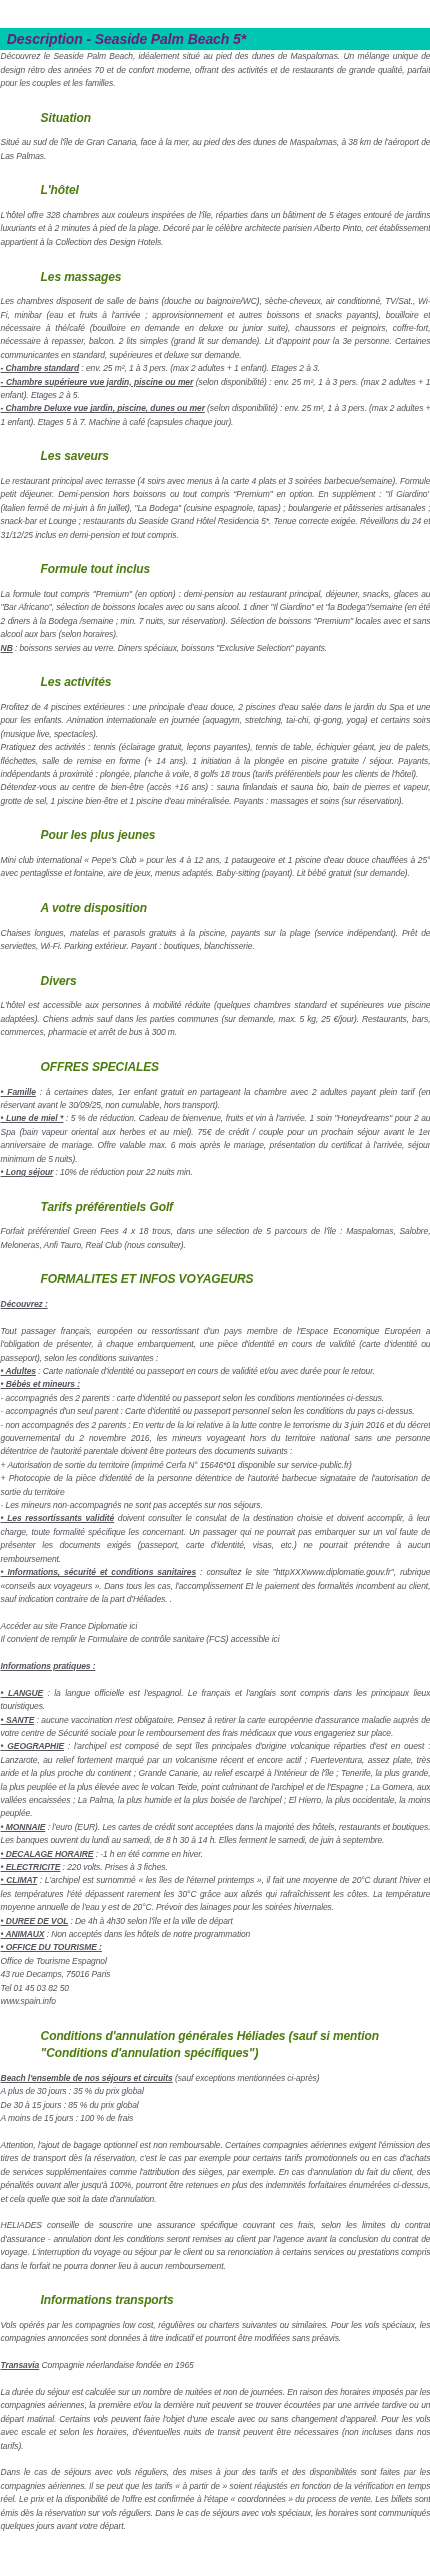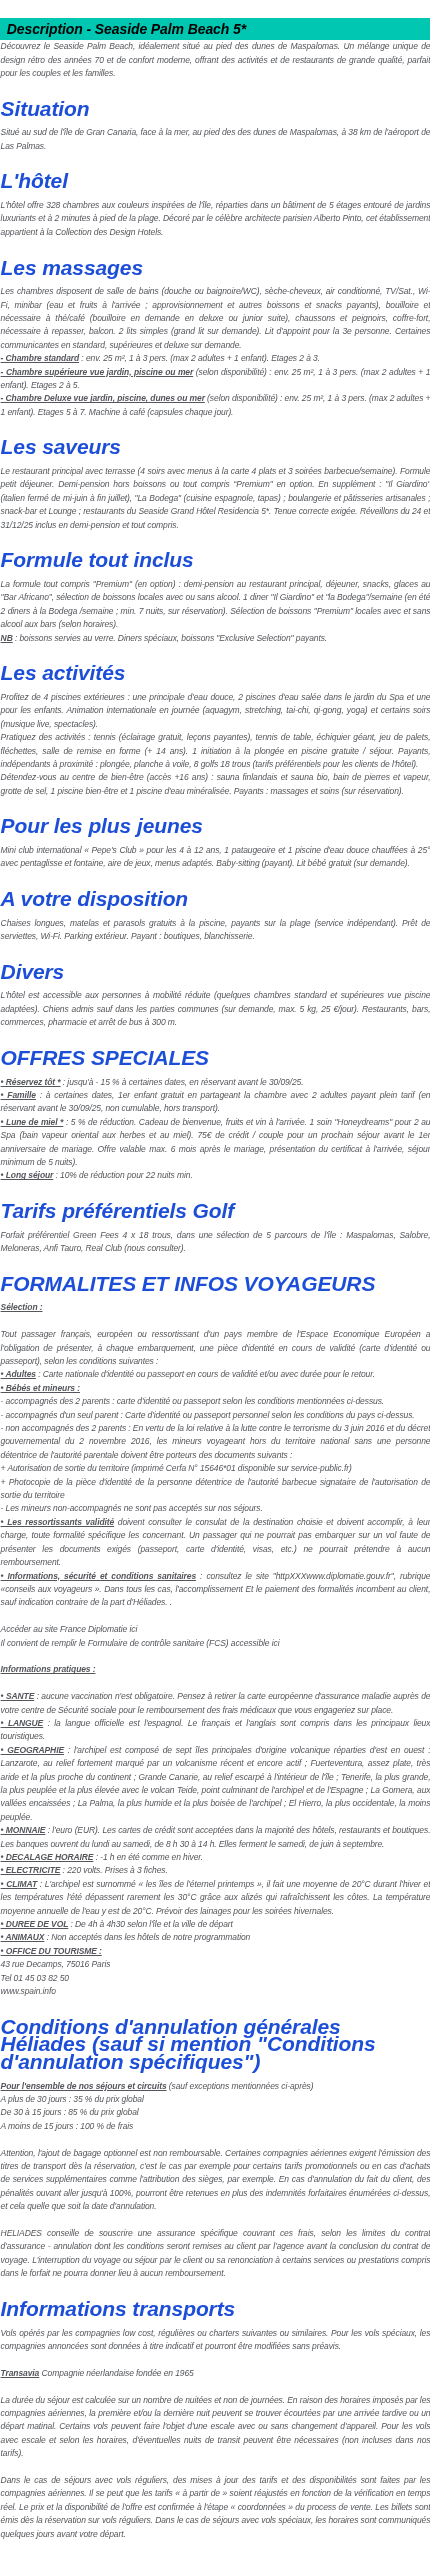--- a/index.html
+++ b/index.html
@@ -10,42 +10,43 @@
   body {
     width: 431px;
     font-family: "Liberation Sans", sans-serif;
     font-style: italic;
     color: #54565B;
     font-size: 8.5px;
     line-height: 13.4px;
     letter-spacing: -0.1px;
   }
   .banner {
-    margin-top: 18px;
+    margin-top: 28px;
     background: #00C7B2;
-    color: #000000;
+    color: #701a75;
     font-weight: bold;
     font-size: 14px;
     line-height: 16px;
     padding: 2.8px 6.8px 3.4px 6.8px;
   }
   main {
     padding: 0 0.6px 13.6px 0.6px;
   }
   .intro {
     margin: 12.5px 0 0 0;
     text-align: justify;
   }
   h2 {
-    color: #1d4ed8;
-    font-size: 21px;
+    color: #4d7c0f;
+    font-size: 12px;
     line-height: 17.6px;
     font-weight: bold;
     font-style: italic;
     margin: 19.3px 0 9px 0;
+    padding-left: 40px;
   }
   p.doc-p {
     margin: 0;
     text-align: justify;
   }
   p.doc-p b {
     font-weight: bold;
     text-decoration: underline;
   }
   .spacer {
@@ -102,67 +103,67 @@
       <section>
         <h2>A votre disposition</h2>
         <p class="doc-p">Chaises longues, matelas et parasols gratuits à la piscine, payants sur la plage (service indépendant). Prêt de serviettes, Wi-Fi. Parking extérieur. Payant : boutiques, blanchisserie.</p>
       </section>
       <section>
         <h2>Divers</h2>
         <p class="doc-p">L'hôtel est accessible aux personnes à mobilité réduite (quelques chambres standard et supérieures vue piscine adaptées). Chiens admis sauf dans les parties communes (sur demande, max. 5 kg, 25 €/jour). Restaurants, bars, commerces, pharmacie et arrêt de bus à 300 m.</p>
       </section>
       <section>
         <h2>OFFRES SPECIALES</h2>
-        <p class="doc-p"><b>• Réservez tôt *</b><span> : jusqu'à - 15 % à certaines dates, en réservant avant le 30/09/25.</span></p>
         <p class="doc-p"><b>• Famille</b><span> : à certaines dates, 1er enfant gratuit en partageant la chambre avec 2 adultes payant plein tarif (en réservant avant le 30/09/25, non cumulable, hors transport).</span></p>
         <p class="doc-p"><b>• Lune de miel *</b><span> : 5 % de réduction. Cadeau de bienvenue, fruits et vin à l'arrivée. 1 soin "Honeydreams" pour 2  au Spa (bain vapeur oriental aux herbes et au miel). 75€ de crédit / couple pour un prochain séjour avant le 1er anniversaire de mariage. Offre valable max. 6 mois après le mariage, présentation du certificat à l'arrivée, séjour minimum de 5 nuits).</span></p>
         <p class="doc-p"><b>• Long séjour</b><span> : 10% de réduction pour 22 nuits min.</span></p>
       </section>
       <section>
         <h2>Tarifs préférentiels Golf</h2>
         <p class="doc-p">Forfait préférentiel Green Fees 4 x 18 trous, dans une sélection de 5 parcours de l'île : Maspalomas, Salobre, Meloneras, Anfi Tauro, Real Club (nous consulter).</p>
       </section>
       <section>
         <h2>FORMALITES ET INFOS VOYAGEURS</h2>
-        <p class="doc-p"><b>Sélection :</b><span></span></p>
+        <p class="doc-p"><b>Découvrez :</b><span></span></p>
         <div class="spacer"></div>
         <p class="doc-p">Tout passager français, européen ou ressortissant d'un pays membre de l'Espace Economique Européen a l'obligation de présenter, à chaque embarquement, une pièce d'identité en cours de validité (carte d'identité ou passeport), selon les conditions suivantes :</p>
         <p class="doc-p"><b>• Adultes</b><span> : Carte nationale d'identité ou passeport en cours de validité et/ou avec durée pour le retour.</span></p>
         <p class="doc-p"><b>• Bébés et mineurs :</b><span></span></p>
         <p class="doc-p">- accompagnés des 2 parents : carte d'identité ou passeport selon les conditions mentionnées ci-dessus.</p>
         <p class="doc-p">- accompagnés d'un seul parent : Carte d'identité ou passeport personnel selon les conditions du pays ci-dessus.</p>
         <p class="doc-p">- non accompagnés des 2 parents : En vertu de la loi relative à la lutte contre le terrorisme du 3 juin 2016 et du décret gouvernemental du 2 novembre 2016, les mineurs voyageant hors du territoire national sans une personne détentrice de l'autorité parentale doivent être porteurs des documents suivants :</p>
         <p class="doc-p">+ Autorisation de sortie du territoire (imprimé Cerfa N° 15646*01 disponible sur service-public.fr)</p>
         <p class="doc-p">+ Photocopie de la pièce d'identité de la personne détentrice de l'autorité barbecue signataire de l'autorisation de sortie du territoire</p>
         <p class="doc-p">- Les mineurs non-accompagnés ne sont pas acceptés sur nos séjours.</p>
         <p class="doc-p"><b>• Les ressortissants validité</b><span> doivent consulter le consulat de la destination choisie et doivent accomplir, à leur charge, toute formalité spécifique les concernant. Un passager qui ne pourrait pas embarquer sur un vol faute de présenter les documents exigés (passeport, carte d'identité, visas, etc.) ne pourrait prétendre à aucun remboursement.</span></p>
         <p class="doc-p"><b>• Informations, sécurité et conditions sanitaires</b><span> : consultez le site "httpXXXwww.diplomatie.gouv.fr", rubrique «conseils aux voyageurs ». Dans tous les cas, l'accomplissement Et le paiement des formalités incombent au client, sauf indication contraire de la part d'Héliades. .</span></p>
         <div class="spacer"></div>
         <p class="doc-p">Accéder au site France Diplomatie ici</p>
         <p class="doc-p">Il convient de remplir le Formulaire de contrôle sanitaire (FCS) accessible ici</p>
         <div class="spacer"></div>
         <p class="doc-p"><b>Informations pratiques :</b><span></span></p>
         <div class="spacer"></div>
+        <p class="doc-p"><b>• LANGUE</b><span> : la langue officielle est l'espagnol. Le français et l'anglais sont compris dans les principaux lieux touristiques.</span></p>
         <p class="doc-p"><b>• SANTE</b><span> : aucune vaccination n'est obligatoire. Pensez à retirer la carte européenne d'assurance maladie auprès de votre centre de Sécurité sociale pour le remboursement des frais médicaux que vous engageriez sur place.</span></p>
-        <p class="doc-p"><b>• LANGUE</b><span> : la langue officielle est l'espagnol. Le français et l'anglais sont compris dans les principaux lieux touristiques.</span></p>
         <p class="doc-p"><b>• GEOGRAPHIE</b><span> : l'archipel est composé de sept îles principales d'origine volcanique réparties d'est en ouest : Lanzarote, au relief fortement marqué par un volcanisme récent et encore actif ; Fuerteventura, assez plate, très aride et la plus proche du continent ; Grande Canarie, au relief escarpé à l'intérieur de l'île ; Tenerife, la plus grande, la plus peuplée et la plus élevée avec le volcan Teide, point culminant de l'archipel et de l'Espagne ; La Gomera, aux vallées encaissées ; La Palma, la plus humide et la plus boisée de l'archipel ; El Hierro, la plus occidentale, la moins peuplée.</span></p>
         <p class="doc-p"><b>• MONNAIE</b><span> : l'euro (EUR). Les cartes de crédit sont acceptées dans la majorité des hôtels, restaurants et boutiques. Les banques ouvrent du lundi au samedi, de 8 h 30 à 14 h. Elles ferment le samedi, de juin à septembre.</span></p>
         <p class="doc-p"><b>• DECALAGE HORAIRE</b><span> : -1 h en été comme en hiver.</span></p>
         <p class="doc-p"><b>• ELECTRICITE</b><span> :  220 volts. Prises à 3 fiches.</span></p>
         <p class="doc-p"><b>• CLIMAT</b><span> : L'archipel est surnommé « les îles de l'éternel printemps », il fait une moyenne de 20°C durant l'hiver et les températures l'été dépassent rarement les 30°C grâce aux alizés qui rafraîchissent les côtes. La température moyenne annuelle de l'eau y est de 20°C.  Prévoir des lainages pour les soirées hivernales.</span></p>
         <p class="doc-p"><b>• DUREE DE VOL</b><span> :  De 4h à 4h30 selon l'île et la ville de départ</span></p>
         <p class="doc-p"><b>• ANIMAUX</b><span> : Non acceptés dans les hôtels de notre programmation</span></p>
         <p class="doc-p"><b>• OFFICE DU TOURISME :</b><span></span></p>
+        <p class="doc-p">Office de Tourisme Espagnol</p>
         <p class="doc-p">43 rue Decamps, 75016 Paris</p>
         <p class="doc-p">Tel 01 45 03 82 50</p>
         <p class="doc-p">www.spain.info</p>
       </section>
       <section>
         <h2>Conditions d'annulation générales Héliades (sauf si mention "Conditions d'annulation spécifiques")</h2>
-        <p class="doc-p"><b>Pour l'ensemble de nos séjours et circuits</b><span> (sauf exceptions mentionnées ci-après)</span></p>
+        <p class="doc-p"><b>Beach l'ensemble de nos séjours et circuits</b><span> (sauf exceptions mentionnées ci-après)</span></p>
         <p class="doc-p">A plus de 30 jours : 35 % du prix global</p>
         <p class="doc-p">De 30 à 15 jours : 85 % du prix global</p>
         <p class="doc-p">A moins de 15 jours : 100 % de frais</p>
         <div class="spacer"></div>
         <p class="doc-p">Attention, l'ajout de bagage optionnel est non remboursable. Certaines compagnies aériennes exigent l'émission des titres de transport dès la réservation, c'est le cas par exemple pour certains tarifs promotionnels ou en cas d'achats de services supplémentaires comme l'attribution des sièges, par exemple. En cas d'annulation du fait du client, des pénalités ouvant aller jusqu'à 100%, pourront être retenues en plus des indemnités forfaitaires énumérées ci-dessus, et cela quelle que soit la date d'annulation.</p>
         <div class="spacer"></div>
         <p class="doc-p">HELIADES conseille de souscrire une assurance spécifique couvrant ces frais, selon les limites du contrat d'assurance - annulation dont les conditions seront remises au client par l'agence avant la conclusion du contrat de voyage. L'interruption du voyage ou séjour par le client ou sa renonciation à certains services ou prestations compris dans le forfait ne pourra donner lieu à aucun remboursement.</p>
       </section>
       <section>
         <h2>Informations transports</h2>

